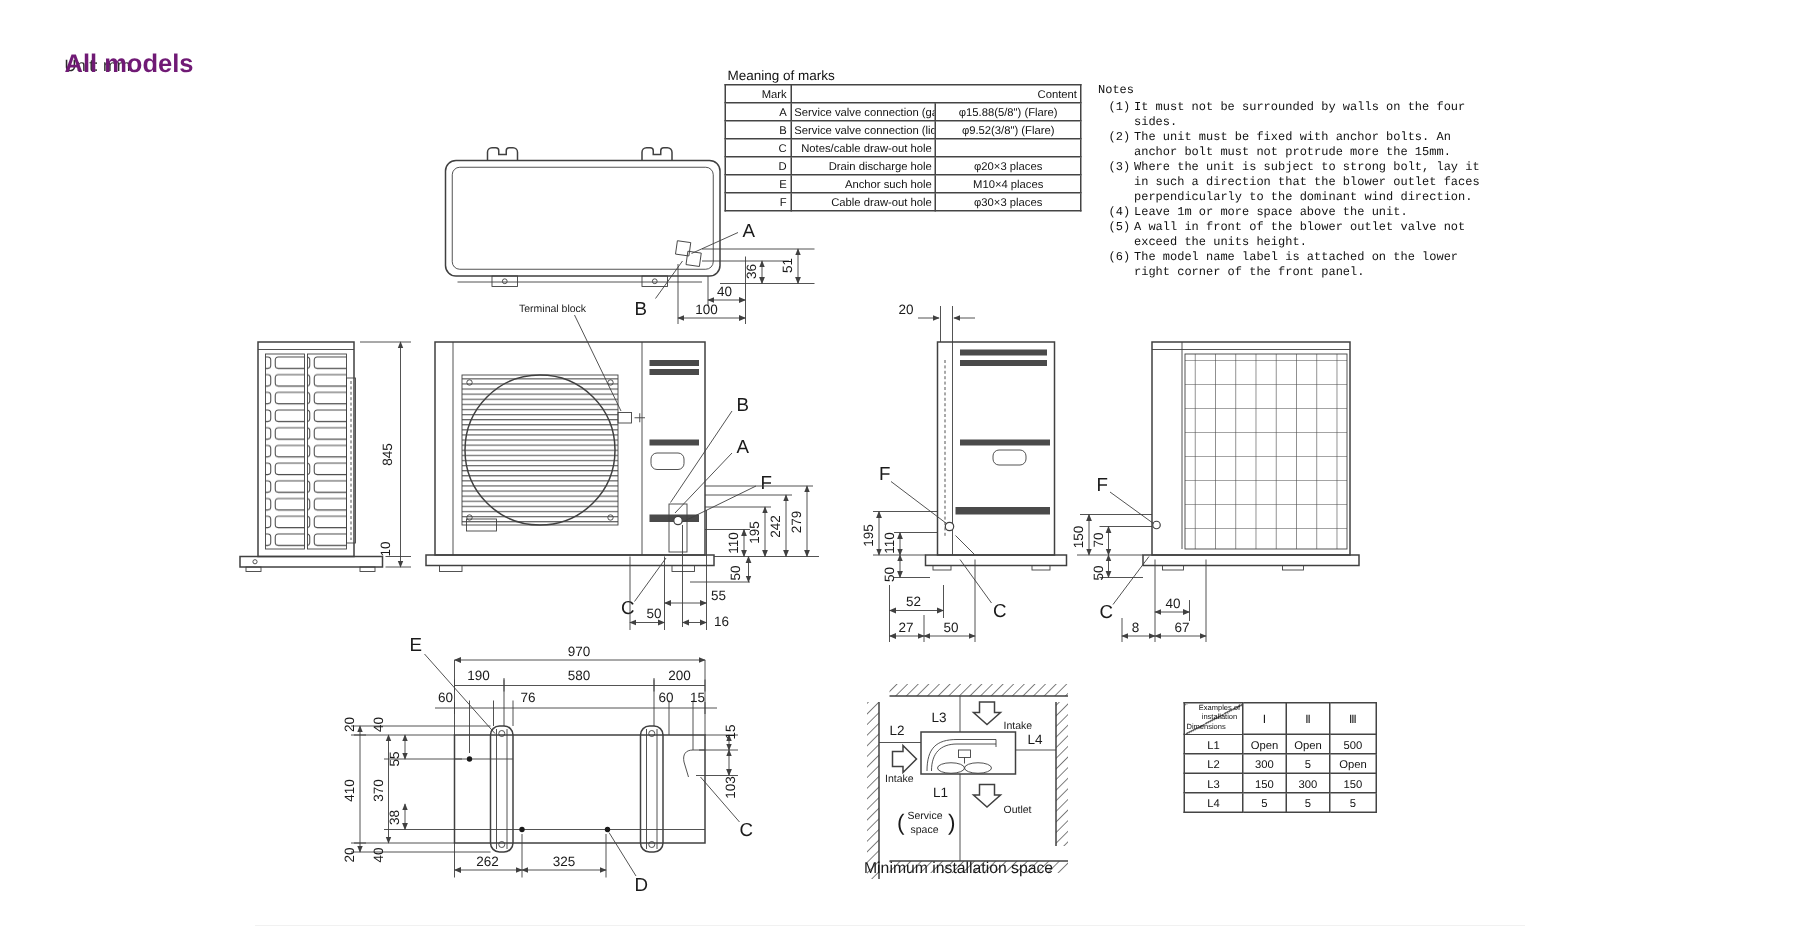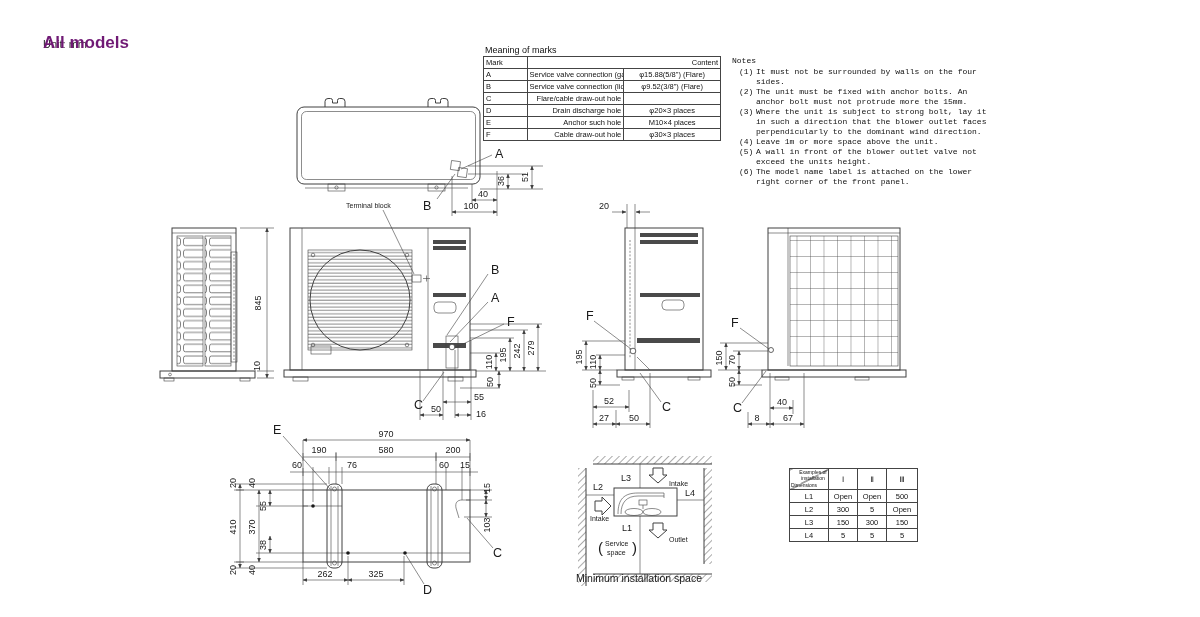--- a/index.html
+++ b/index.html
@@ -9,21 +9,21 @@
   
   .unit-label  { position:absolute; left:43px; top:16px; font-size:11px; color:#2b2b2b;margin-top:22px; }
   .model-label { position:absolute; left:43px; top:33px; font-size:17px; font-weight:bold; color:#701a75; }
 
   
   .marks { position:absolute; left:483px; top:45px; width:264px; color:#111; }
   .marks-title { font-size:9px; margin:0 0 1px 2px; }
   table.mt { border-collapse:collapse; width:238px; table-layout:fixed; }
   .mt td, .mt th { border:1px solid #444; padding:0 2px; height:11px; font-size:7.5px;
                    font-weight:normal; overflow:hidden; white-space:nowrap; }
-  .mt .c-mark { width:24px; text-align:left; }
+  .mt .c-mark { width:24px; text-align:right; }
   .mt .c-content { width:124px; text-align:right; }
   .mt .c-spec { width:80px; text-align:center; }
   .mt th { text-align:center; }
 
   
   .notes { position:absolute; left:732px; top:56px; width:256px; color:#111;
            font-size:8px; line-height:1.25;font-family:Liberation Mono, monospace; }
   .notes-title { margin-bottom:1px; }
   .note-item { display:flex; gap:3px; padding-left:7px; }
   .note-item .num { flex:none; width:14px; }
@@ -79,21 +79,21 @@
         <td class="c-content">Service valve connection (gas side)</td>
         <td class="c-spec">φ15.88(5/8") (Flare)</td>
       </tr>
       <tr>
         <td class="c-mark">B</td>
         <td class="c-content">Service valve connection (liquid side)</td>
         <td class="c-spec">φ9.52(3/8") (Flare)</td>
       </tr>
       <tr>
         <td class="c-mark">C</td>
-        <td class="c-content">Flare/cable draw-out hole</td>
+        <td class="c-content">Notes/cable draw-out hole</td>
         <td class="c-spec"></td>
       </tr>
       <tr>
         <td class="c-mark">D</td>
         <td class="c-content">Drain discharge hole</td>
         <td class="c-spec">φ20×3 places</td>
       </tr>
       <tr>
         <td class="c-mark">E</td>
         <td class="c-content">Anchor such hole</td>

